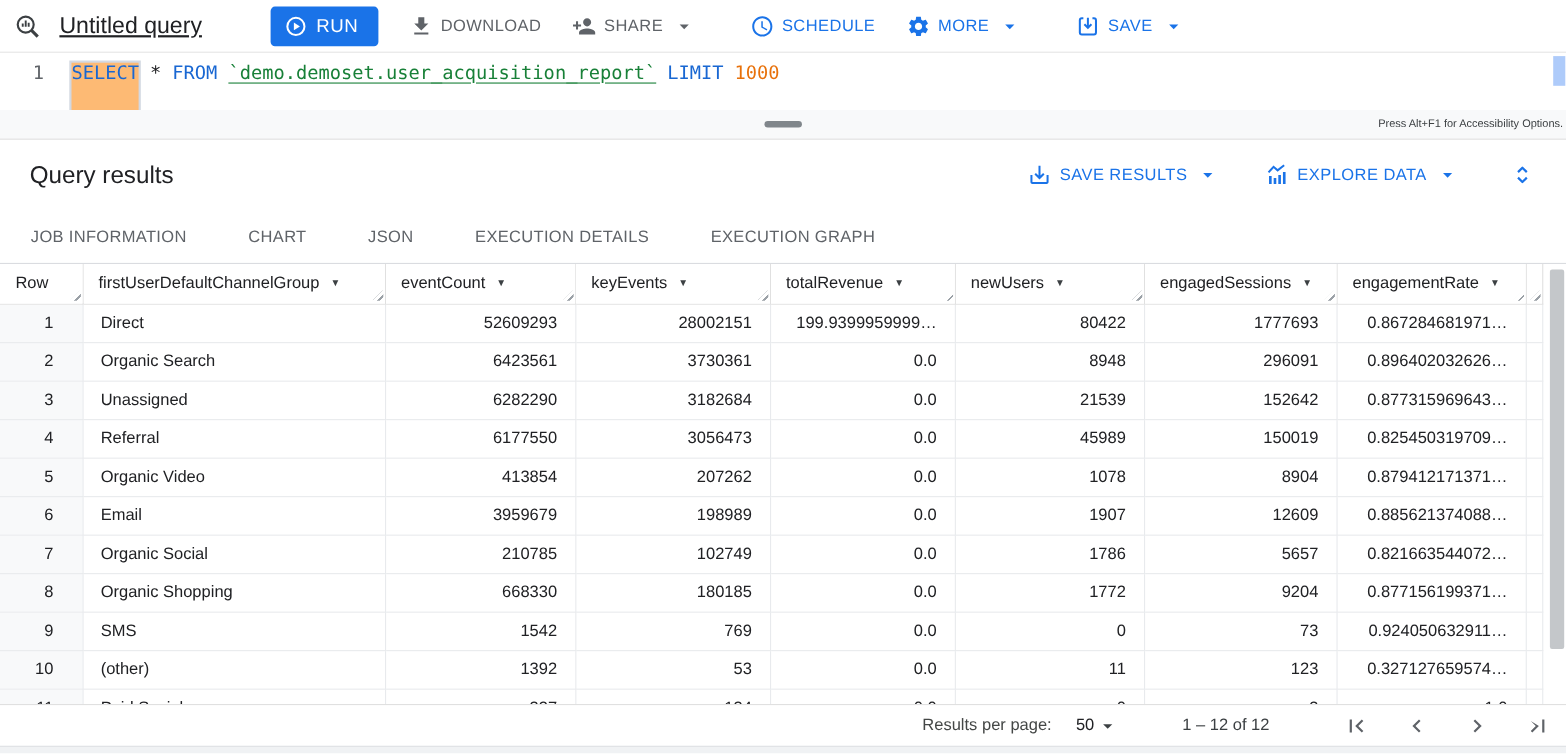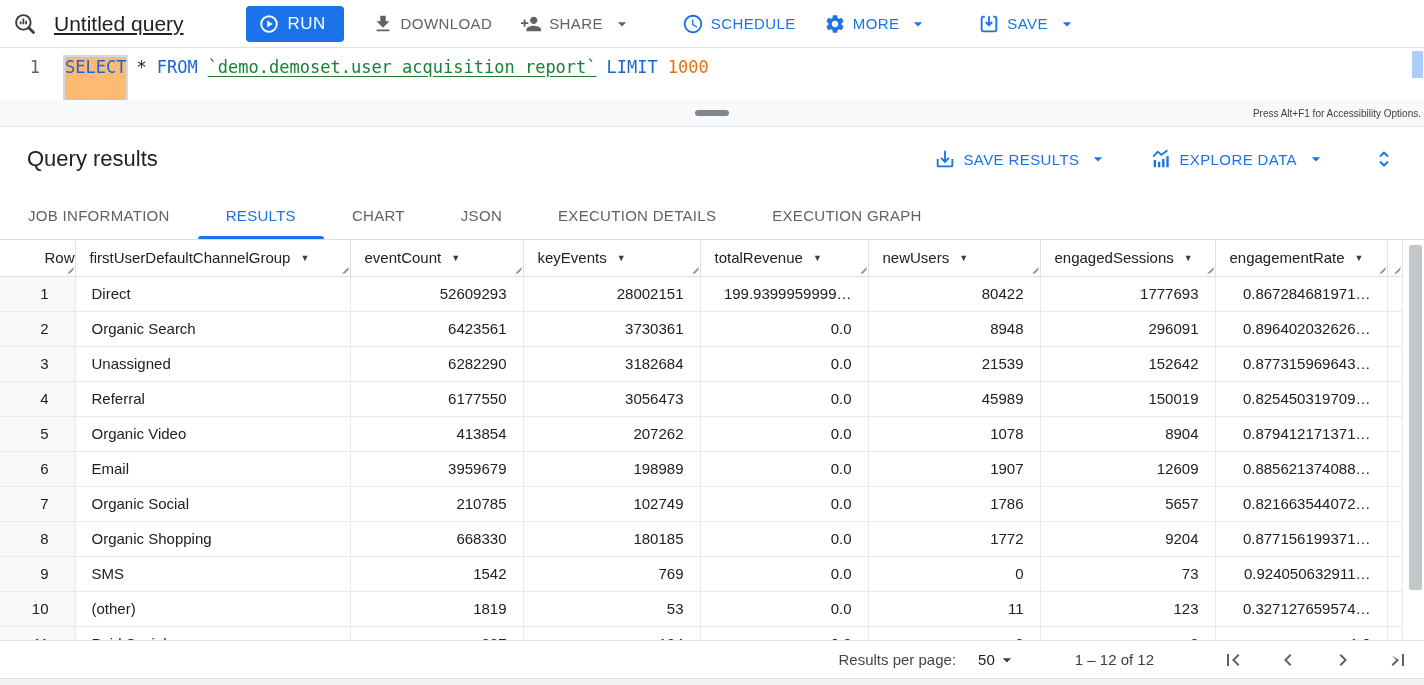--- a/index.html
+++ b/index.html
@@ -206,32 +206,31 @@
             <path d="M8 9.5 12 5.5l4 4"></path>
             <path d="M8 14.5 12 18.5l4-4"></path>
           </svg>
       </span>
     </button>
   </div>
 </div>
 
 <nav class="tabs" id="tabs">
     <button class="tab">JOB INFORMATION</button>
-    <button class="tab active">RESULTS</button>
     <button class="tab">CHART</button>
     <button class="tab">JSON</button>
     <button class="tab">EXECUTION DETAILS</button>
     <button class="tab">EXECUTION GRAPH</button>
   </nav>
 
 <div class="table-scroll">
   <table>
     <thead>
         <tr id="header-row">
-          <th style="width: 75px; text-align: right;"><span>Row</span><span class="grip"></span></th>
+          <th style="width: 75px;"><span>Row</span><span class="grip"></span></th>
           <th style="width: 275px;"><span>firstUserDefaultChannelGroup</span><span class="sort-caret">▼</span><span class="grip"></span></th>
           <th style="width: 173px;"><span>eventCount</span><span class="sort-caret">▼</span><span class="grip"></span></th>
           <th style="width: 177px;"><span>keyEvents</span><span class="sort-caret">▼</span><span class="grip"></span></th>
           <th style="width: 168px;"><span>totalRevenue</span><span class="sort-caret">▼</span><span class="grip"></span></th>
           <th style="width: 172px;"><span>newUsers</span><span class="sort-caret">▼</span><span class="grip"></span></th>
           <th style="width: 175px;"><span>engagedSessions</span><span class="sort-caret">▼</span><span class="grip"></span></th>
           <th style="width: 172px;"><span>engagementRate</span><span class="sort-caret">▼</span><span class="grip"></span></th>
           <th style="width: 14px;">
             <span class="grip"></span>
           </th>
@@ -333,21 +332,21 @@
           <td class="numeric">769</td>
           <td class="numeric">0.0</td>
           <td class="numeric">0</td>
           <td class="numeric">73</td>
           <td class="numeric">0.924050632911…</td>
           <td class="text"></td>
         </tr>
         <tr>
           <td class="rownum">10</td>
           <td class="text">(other)</td>
-          <td class="numeric">1819</td>
+          <td class="numeric">1392</td>
           <td class="numeric">53</td>
           <td class="numeric">0.0</td>
           <td class="numeric">11</td>
           <td class="numeric">123</td>
           <td class="numeric">0.327127659574…</td>
           <td class="text"></td>
         </tr>
         <tr>
           <td class="rownum">11</td>
           <td class="text">Paid Social</td>

